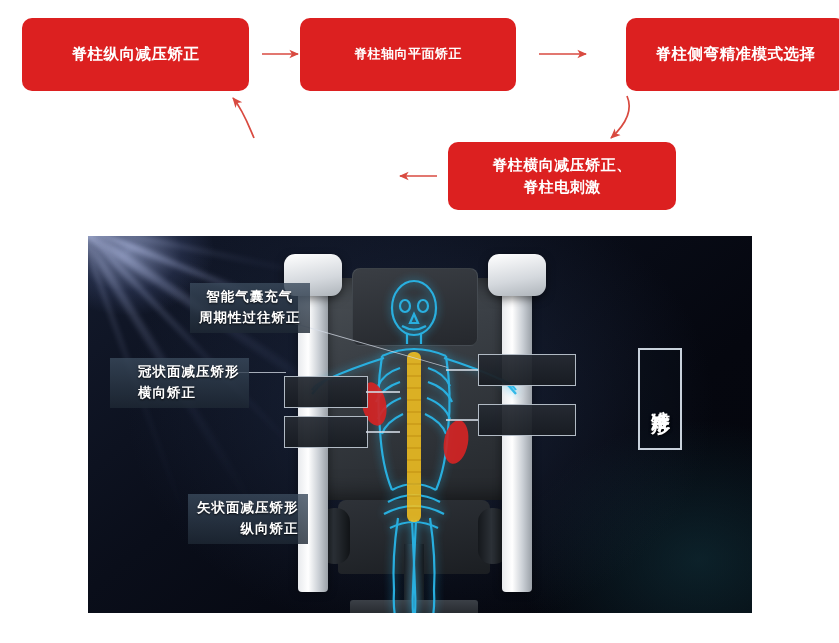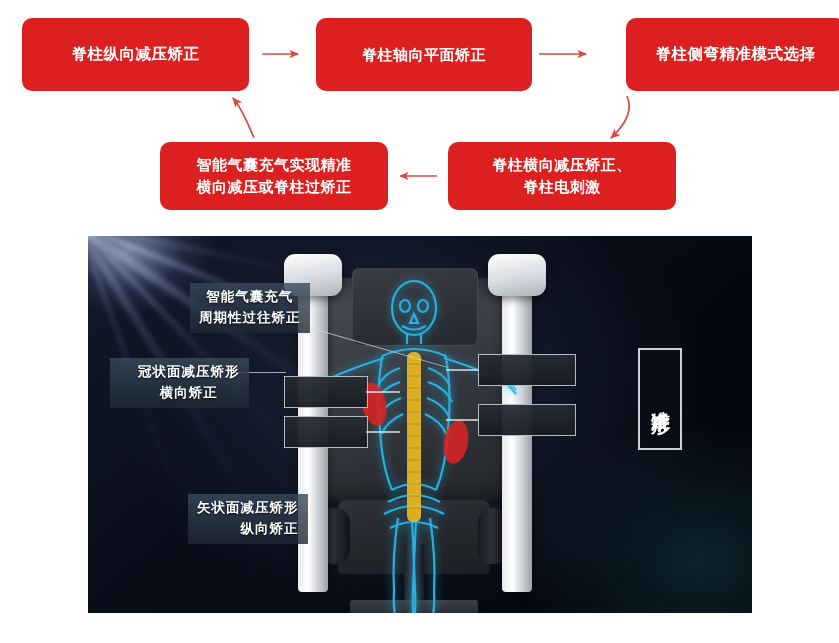--- a/index.html
+++ b/index.html
@@ -31,21 +31,21 @@
     align-items: center;
     justify-content: center;
     text-align: center;
     font-weight: bold;
     letter-spacing: 0.5px;
     line-height: 1.45;
     box-sizing: border-box;
     padding: 4px 8px;
   }
   #box-longitudinal { left: 22px;  top: 18px;  width: 227px; height: 73px; font-size: 15.5px; }
-  #box-axial        { left: 316px; top: 18px; width: 216px; height: 73px; font-size: 15px; }
+  #box-axial        { left: 300px; top: 18px; width: 216px; height: 73px; font-size: 13px; }
   #box-scoliosis    { left: 598px; top: 18px; width: 219px; height: 73px; font-size: 15.5px; margin-left: 28px; }
   #box-airbag       { left: 160px; top: 142px; width: 228px; height: 68px; font-size: 15px; }
   #box-transverse   { left: 448px; top: 142px; width: 228px; height: 68px; font-size: 15px; }
 
   .flow-arrows {
     position: absolute;
     left: 0; top: 0;
     width: 839px; height: 225px;
     pointer-events: none;
   }
@@ -180,21 +180,21 @@
     color: #ffffff;
     font-weight: bold;
     font-size: 13.5px;
     line-height: 1.55;
     padding: 4px 9px;
     letter-spacing: 1px;
     white-space: pre-line;
     text-shadow: 0 1px 2px rgba(0,0,0,0.8);
   }
   #label-airbag  { left: 102px; top: 47px; text-align: center; }
-  #label-coronal { left: 22px;  top: 122px; text-align: center; padding-left: 28px; }
+  #label-coronal { left: 22px;  top: 122px; text-align: left; padding-left: 28px; }
   #label-sagittal{ left: 100px; top: 258px; text-align: right; }
 
   .leader-line {
     position: absolute;
     height: 1px;
     background: rgba(215,222,232,0.75);
     transform-origin: 0 50%;
   }
 
   #label-precision {
@@ -219,22 +219,20 @@
 <body>
 
 <div id="flowchart">
 
   <div class="flow-box" id="box-longitudinal">脊柱纵向减压矫正</div>
 
   <div class="flow-box" id="box-axial">脊柱轴向平面矫正</div>
 
   <div class="flow-box" id="box-scoliosis">脊柱侧弯精准模式选择</div>
 
-  <div class="flow-box" id="box-airbag" style="white-space: pre-line;">智能气囊充气实现精准
-横向减压或脊柱过矫正</div>
 
   <div class="flow-box" id="box-transverse" style="white-space: pre-line;">脊柱横向减压矫正、
 脊柱电刺激</div>
 
   <svg class="flow-arrows" viewBox="0 0 839 225">
     <defs>
       <marker id="ah" markerWidth="7" markerHeight="7" refX="5.4" refY="3" orient="auto">
         <path d="M0,0.4 L6,3 L0,5.6 L1.6,3 Z" fill="#d94a40"></path>
       </marker>
     </defs>

